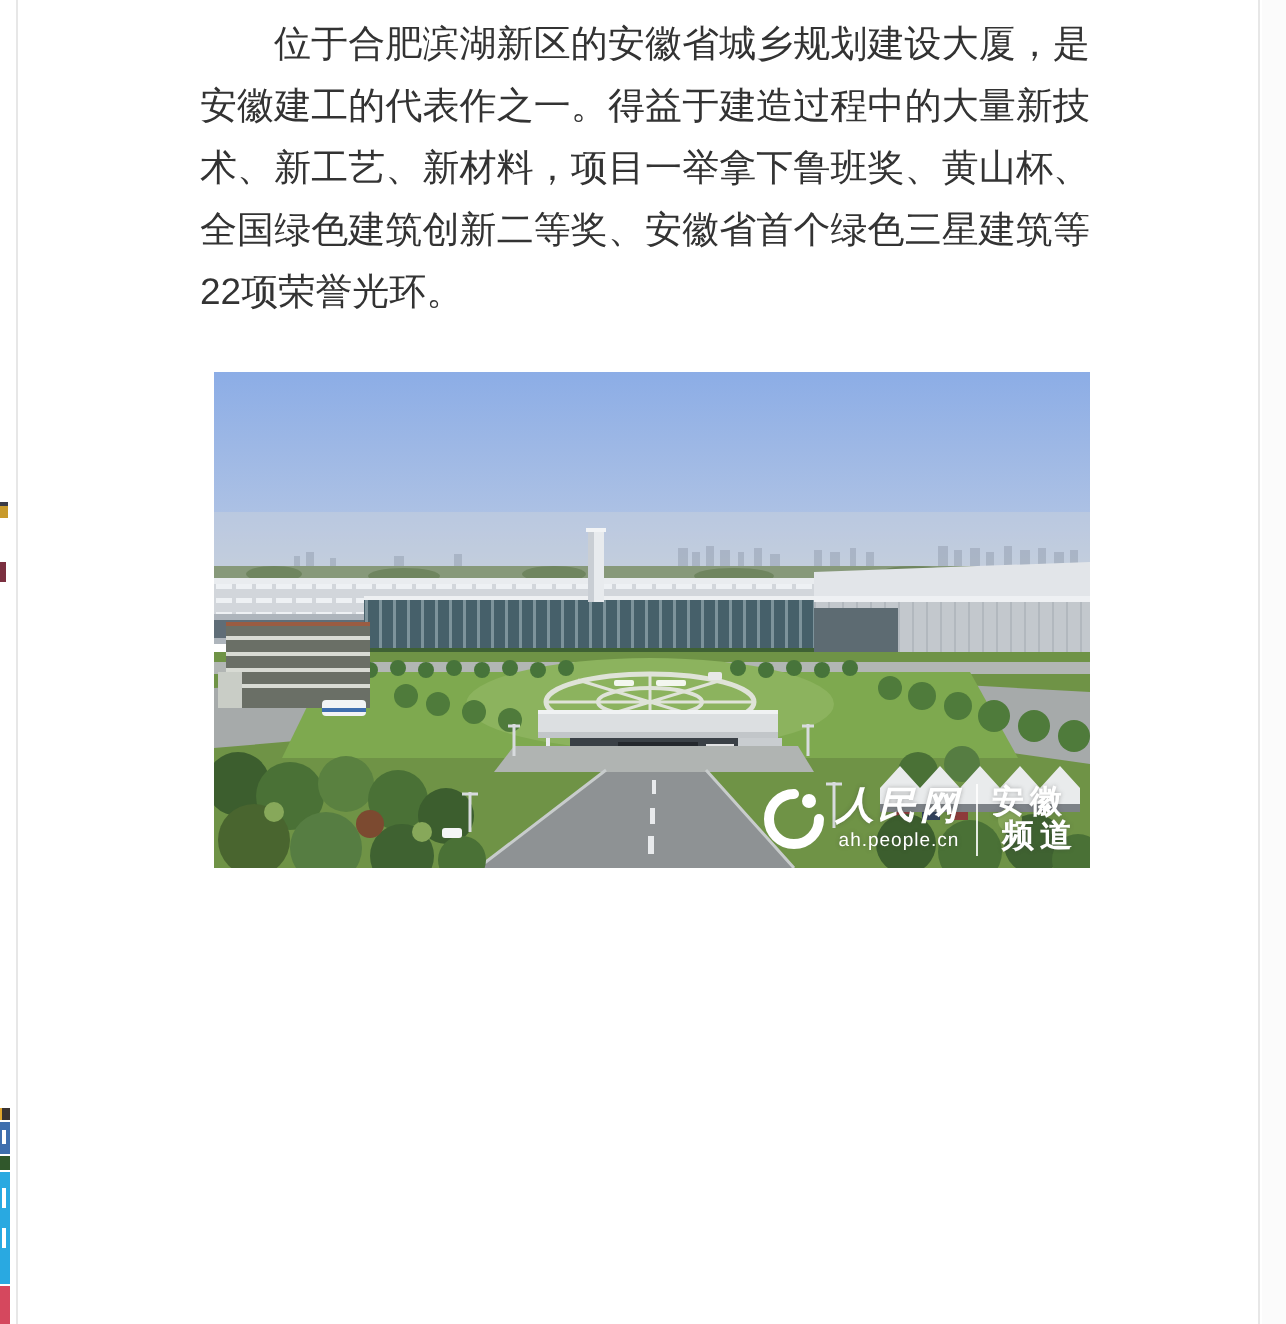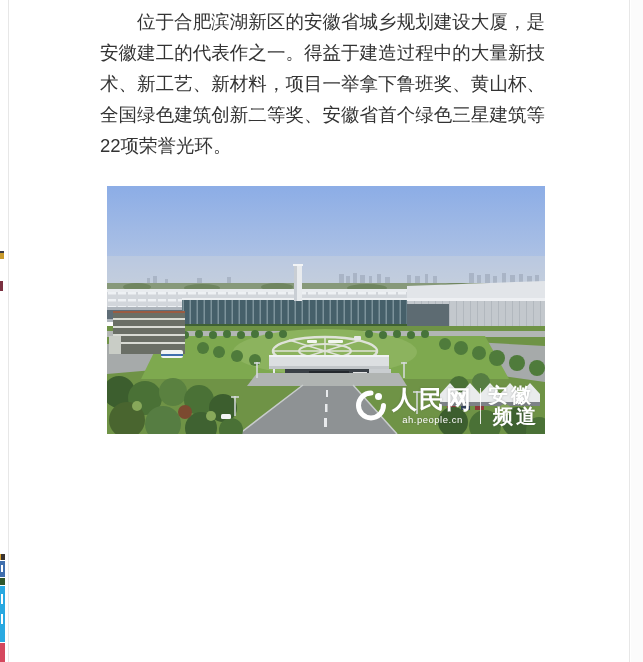--- a/index.html
+++ b/index.html
@@ -19,24 +19,24 @@
     text-indent:2em; text-align:justify; margin:0 0 22px 0;
     letter-spacing:0;
   }
   .figure { position:relative; width:438px; height:248px; margin:25px 0 0 7px; overflow:hidden; }
   .figure svg { display:block; }
   
   .wm { position:absolute; right:6px; bottom:6px; display:flex; align-items:center;
         color:#ffffff; text-shadow:0 0 2px rgba(60,60,60,.35); user-select:none; }
   .wm-logo { width:34px; height:32px; margin-right:4px; }
   .wm-brand-col { display:flex; flex-direction:column; align-items:center; margin-right:7px; }
-  .wm-brand { font-size:25px; font-weight:700; letter-spacing:2px; line-height:1; }
+  .wm-brand { font-size:19px; font-weight:700; letter-spacing:2px; font-style:italic; line-height:1; }
   .wm-site  { font-size:9.5px; font-weight:400; letter-spacing:.5px; margin-top:2px; }
   .wm-divider { width:1px; height:36px; background:rgba(255,255,255,.85); margin-right:7px; }
-  .wm-channel { display:flex; flex-direction:column; font-weight:700; font-size:20px;
+  .wm-channel { display:flex; flex-direction:column; font-weight:700; font-size:16px;
                 line-height:1.08; letter-spacing:3px; }
   .wm-channel .l2 { margin-left:5px; }
   
   .frag { position:absolute; left:0; }
   .frag .notch { position:absolute; left:1px; background:#fff; }
   .f1 { top:251px; width:4px; height:8px;  background:#c89a2c; border-top:2px solid #3a3a46; }
   .f2 { top:281px; width:3px; height:10px; background:#7b3040; }
   .f3 { top:554px; width:5px; height:6px;  background:#3a3330; border-left:1px solid #e0a62e; }
   .f4 { top:561px; width:5px; height:16px; background:#3f6fae; }
   .f5 { top:578px; width:5px; height:7px;  background:#30572b; }

